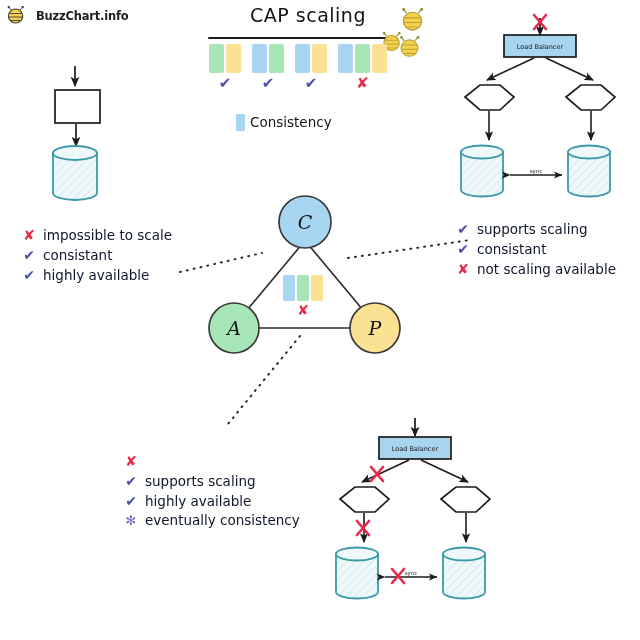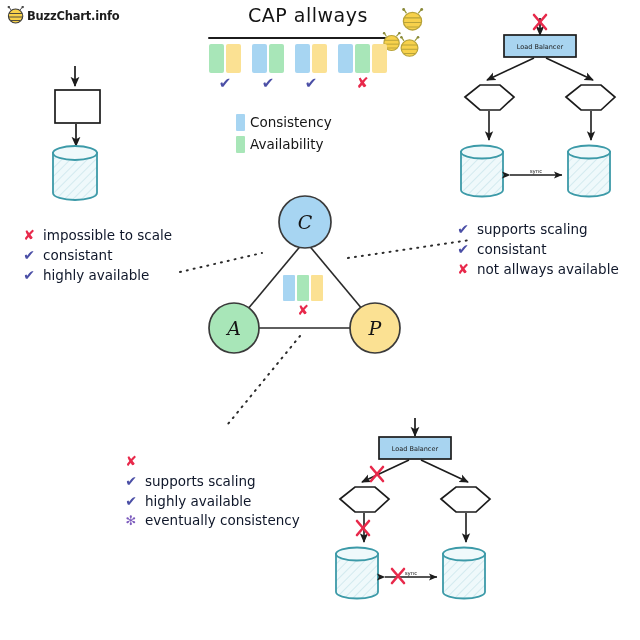--- a/index.html
+++ b/index.html
@@ -9,21 +9,21 @@
     background:#ffffff;
     font-family:"DejaVu Sans", sans-serif;
     position:relative;
     overflow:hidden;
     color:#1a1a1a;
   }
   #canvas{position:absolute;inset:0;width:640px;height:640px;}
   .abs{position:absolute;}
 
   
-  #logo{left:6px;top:6px;display:flex;align-items:center;gap:1px;}
+  #logo{left:6px;top:6px;display:flex;align-items:center;gap:10px;}
   #logo .logo-text{
     font-family:"DejaVu Sans", sans-serif;
     font-size:11.5px;font-weight:600;letter-spacing:-0.2px;color:#1d1d1d;
   }
 
   
   #title-wrap{left:228px;top:4px;width:160px;text-align:center;}
   #title-wrap .title-text{
     font-size:19px;font-weight:400;letter-spacing:0.5px;color:#141414;
     font-family:"DejaVu Sans", sans-serif;
@@ -175,21 +175,21 @@
     <path d="M5,4 L3,1 M14,4 L16.5,1" stroke="#4a4a4a" stroke-width="1" fill="none"></path>
     <circle cx="2.8" cy="1" r="1.2" fill="#4a4a4a"></circle>
       <circle cx="16.7" cy="1" r="1.2" fill="#4a4a4a"></circle>
     <ellipse cx="9.6" cy="10" rx="7.2" ry="7" fill="#f7d14b" stroke="#3c3c3c" stroke-width="1.1"></ellipse>
     <path d="M3.2,7.5 L16,7.5 M2.7,11 L16.6,11 M5,14.5 L14.4,14.5" stroke="#3c3c3c" stroke-width="0.9"></path>
   </svg>
   <span class="logo-text">BuzzChart.info</span>
 </div>
 
 <div class="abs" id="title-wrap">
-  <span class="title-text">CAP allways</span>
+  <span class="title-text">CAP scaling</span>
 </div>
 <div class="abs" id="title-rule"></div>
 
 <svg class="abs" style="left:381px;top:32px;" width="22" height="21" viewBox="0 0 20 19">
   <path d="M5,4 L3,1 M14,4 L16.5,1" stroke="#9a9a3a" stroke-width="1" fill="none"></path>
   <circle cx="2.8" cy="1" r="1.1" fill="#8a8a3a"></circle>
     <circle cx="16.7" cy="1" r="1.1" fill="#8a8a3a"></circle>
   <ellipse cx="9.6" cy="10" rx="7" ry="6.8" fill="#f7d14b" stroke="#b8a33a" stroke-width="1"></ellipse>
   <path d="M3.2,7.5 L16,7.5 M2.7,11 L16.6,11 M5,14.5 L14.4,14.5" stroke="#b8a33a" stroke-width="0.85"></path>
 </svg>
@@ -228,24 +228,20 @@
     <div class="swatch" style="background: rgb(168, 230, 184);"></div>
     <div class="swatch" style="background: rgb(251, 225, 147);"></div>
     <div class="combo-mark" style="color: rgb(232, 41, 75);">✘</div>
   </div>
 
 <div class="abs" id="legend">
     <div class="legend-row">
       <div class="legend-chip" style="background: rgb(167, 213, 242);"></div>
       <span class="legend-label">Consistency</span>
     </div>
-    <div class="legend-row">
-      <div class="legend-chip" style="background: rgb(168, 230, 184);"></div>
-      <span class="legend-label">Availability</span>
-    </div>
   </div>
 
 <div class="abs" style="left:283px;top:275px;">
   <div id="center-swatches" style="display:flex;gap:2px;">
       <div style="width: 12px; height: 26px; border-radius: 1px; background: rgb(167, 213, 242);"></div>
       <div style="width: 12px; height: 26px; border-radius: 1px; background: rgb(168, 230, 184);"></div>
       <div style="width: 12px; height: 26px; border-radius: 1px; background: rgb(251, 225, 147);"></div>
     </div>
   <div id="center-mark" style="text-align:center;font-size:14px;font-weight:700;color:#e8294b;line-height:1;margin-top:2px;">✘</div>
 </div>
@@ -268,21 +264,21 @@
     <div class="bullet">
       <span class="mark ok">✔</span>
       <span class="txt">supports scaling</span>
     </div>
     <div class="bullet">
       <span class="mark ok">✔</span>
       <span class="txt">consistant</span>
     </div>
     <div class="bullet">
       <span class="mark no">✘</span>
-      <span class="txt">not allways available</span>
+      <span class="txt">not scaling available</span>
     </div>
   </div>
 <div class="bullets" id="list-bottom">
     <div class="bullet">
       <span class="mark no">✘</span>
     </div>
     <div class="bullet">
       <span class="mark ok">✔</span>
       <span class="txt">supports scaling</span>
     </div>

